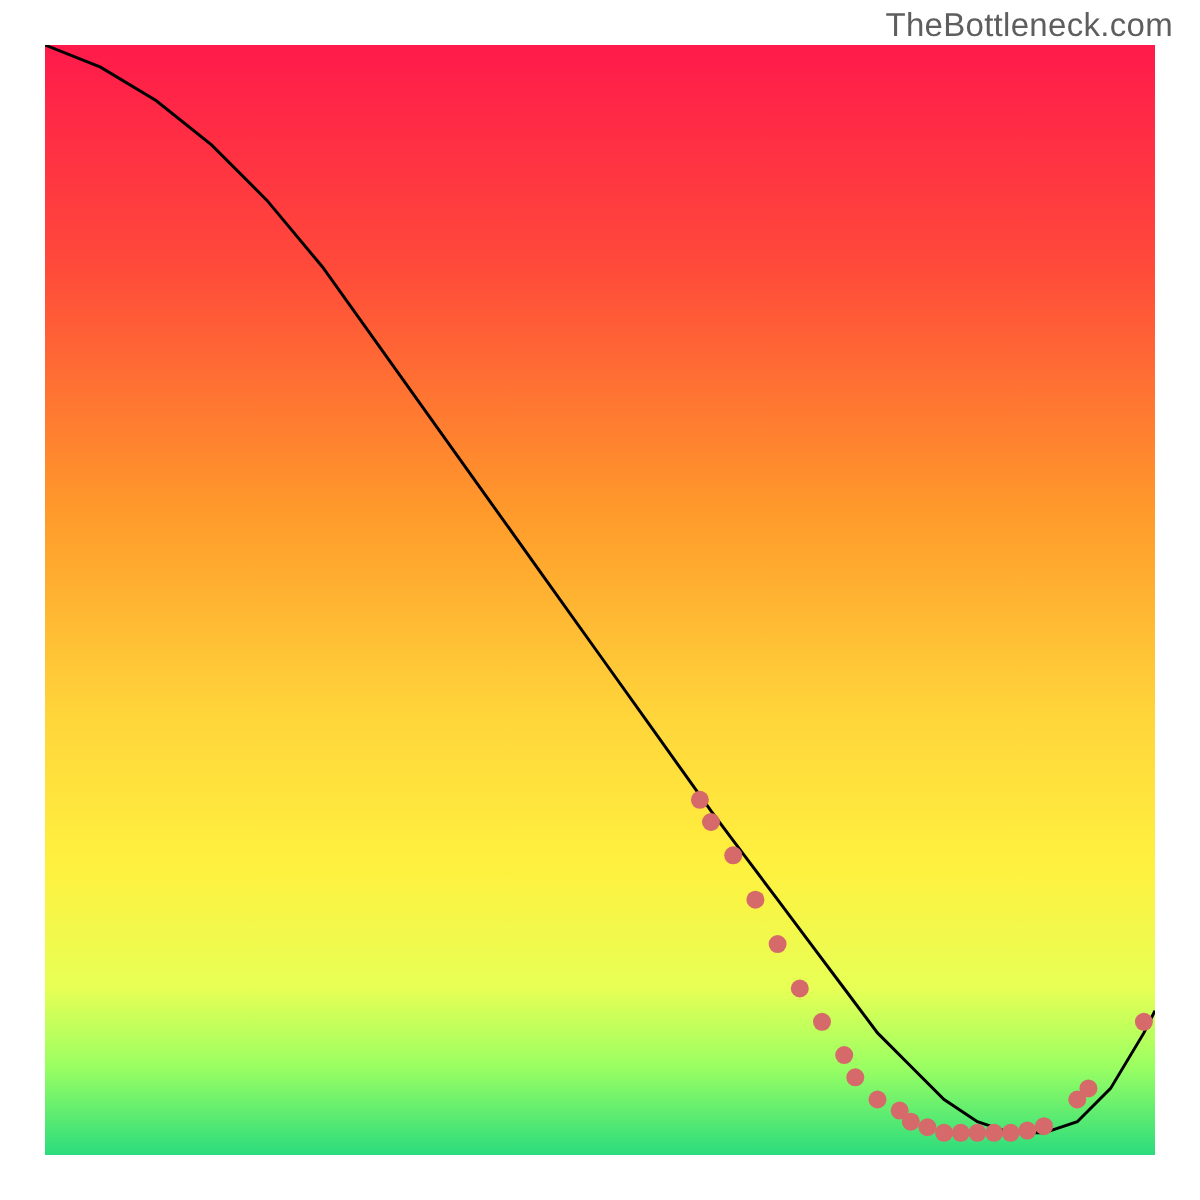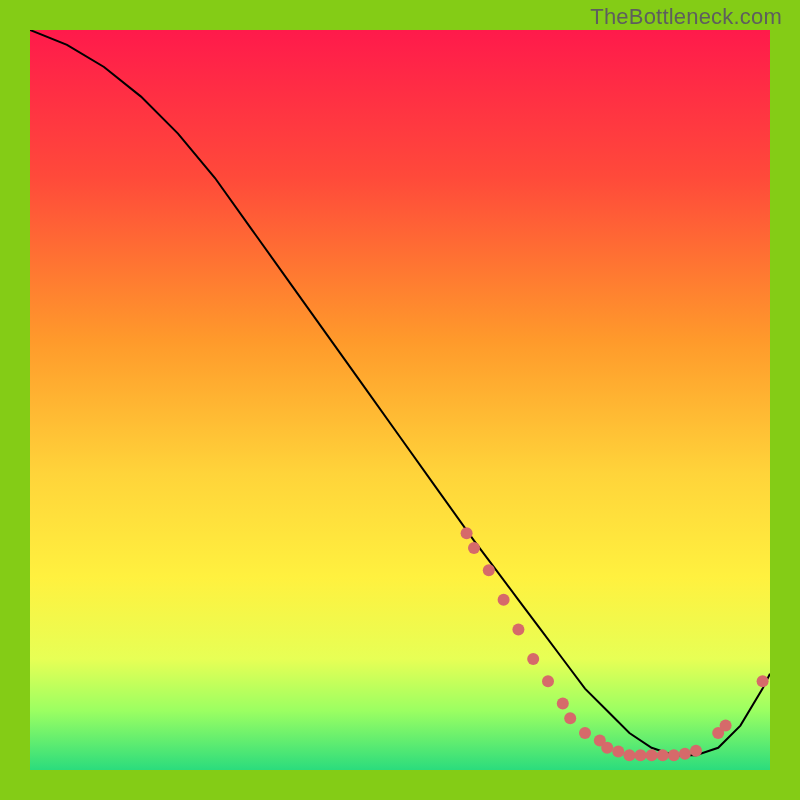--- a/index.html
+++ b/index.html
@@ -8,21 +8,21 @@
     width: 800px;
     height: 800px;
     background: #000;
     overflow: hidden;
     font-family: Arial, Helvetica, sans-serif;
   }
   .frame {
     position: relative;
     width: 800px;
     height: 800px;
-    background: #84cc16;
+    background: #ffffff;
   }
   .watermark {
     position: absolute;
     top: 4px;
     right: 18px;
     color: #5e5e5e;
     font-size: 22px;
     font-weight: 500;
     letter-spacing: 0.2px;
     user-select: none;

